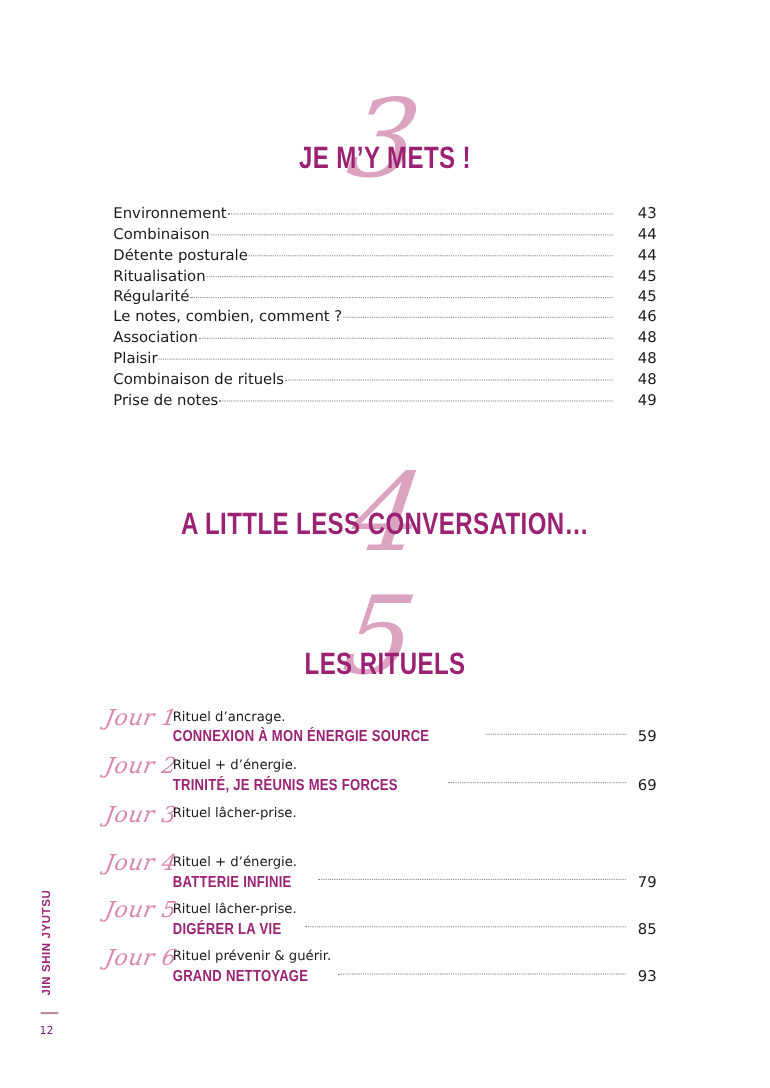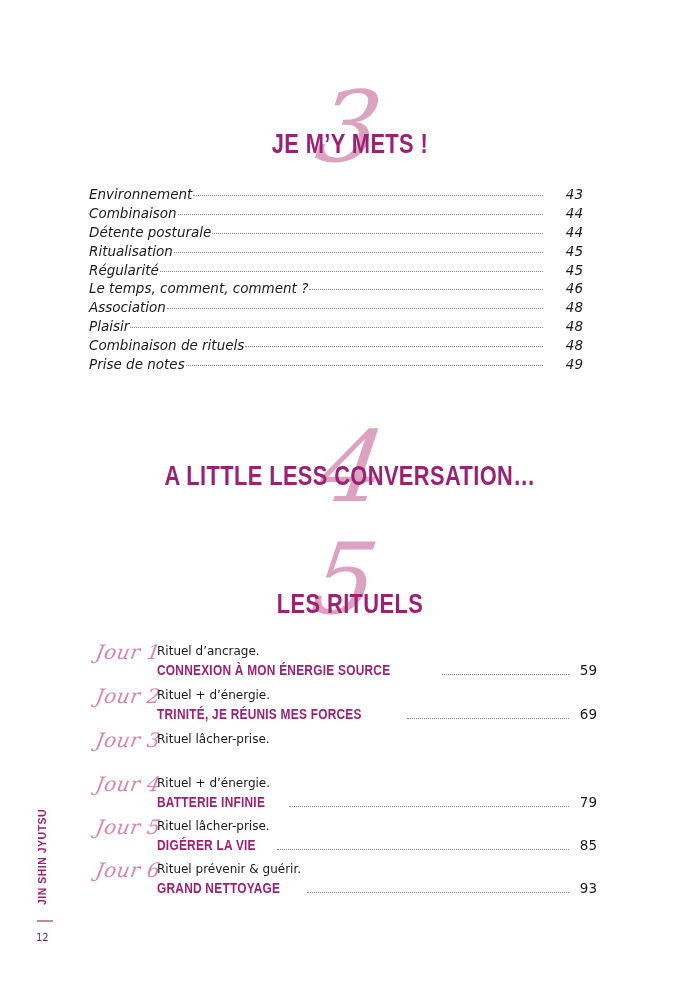--- a/index.html
+++ b/index.html
@@ -4,31 +4,31 @@
 <style>
   html, body { margin: 0; padding: 0; background: #ffffff; }
   body { width: 700px; height: 989px; position: relative; overflow: hidden;
          font-family: "DejaVu Sans", sans-serif; color: #1a1a1a; }
   .big-num { position: absolute; font-family: "DejaVu Serif", serif; font-style: italic;
              color: #dba3bf; font-weight: 400; line-height: 1; transform: skewX(-8deg); }
   .head-title { position: absolute; left: 0; width: 700px; text-align: center;
                 font-family: "Liberation Sans", sans-serif; font-weight: 700;
                 color: #9b2273; letter-spacing: 0.5px; transform: scaleX(0.78); transform-origin: center; }
 
-  .toc { position: absolute; left: 89px; width: 494px; font-style: italic; }
+  .toc { position: absolute; left: 103px; width: 494px; }
   .toc-row { display: flex; align-items: baseline; height: 18.9px; font-size: 13.5px; }
   .toc-row .label { white-space: nowrap; }
   .toc-row .dots { flex: 1; border-bottom: 1px dotted #8a8a8a; margin: 0 4px 0 1px; transform: translateY(-3px); }
   .toc-row .page { min-width: 22px; text-align: right; margin-left: 14px; }
 
   .ritual { position: absolute; left: 96px; width: 501px; height: 44px; }
   .jour { position: absolute; left: 0; top: 0; font-family: "DejaVu Serif", serif; font-style: italic;
           color: #d686ad; font-size: 20px; transform: skewX(-10deg); letter-spacing: 0.5px; }
   .rit-sub { position: absolute; left: 61px; top: 4px; font-size: 12px; color: #1a1a1a; white-space: nowrap; }
-  .rit-line { position: absolute; left: 61px; right: 0; top: 22px; display: flex; align-items: flex-end; }
+  .rit-line { position: absolute; left: 61px; right: 0; top: 22px; display: flex; align-items: center; }
   .rit-title { font-family: "Liberation Sans", sans-serif; font-weight: 700; color: #9b2273;
                font-size: 14.5px; white-space: nowrap; transform: scaleX(0.82); transform-origin: left; letter-spacing: 0.3px; }
   .rit-line .dots { flex: 1; border-bottom: 1px dotted #8a8a8a; margin: 0 4px 0 0; transform: translateY(-3px); }
   .rit-line .page { min-width: 22px; text-align: right; margin-left: 2px; font-size: 13.5px; }
 
   .side-label { position: absolute; left: 36px; top: 905px; transform: rotate(-90deg); transform-origin: left top;
                 font-family: "Liberation Sans", sans-serif; font-weight: 700; color: #9b2273; font-size: 10.5px;
                 letter-spacing: 0.5px; white-space: nowrap; }
   .side-rule { position: absolute; left: 37px; top: 920px; width: 16px; height: 1.5px; background: #b98aa6; }
   .folio { position: absolute; left: 36px; top: 932px; font-size: 10px; color: #701a75; }
@@ -61,21 +61,21 @@
       <span class="label">Ritualisation</span>
       <span class="dots"></span>
       <span class="page">45</span>
     </div>
   <div class="toc-row">
       <span class="label">Régularité</span>
       <span class="dots"></span>
       <span class="page">45</span>
     </div>
   <div class="toc-row">
-      <span class="label">Le temps, comment, comment ?</span>
+      <span class="label">Le notes, combien, comment ?</span>
       <span class="dots"></span>
       <span class="page">46</span>
     </div>
   <div class="toc-row">
       <span class="label">Association</span>
       <span class="dots"></span>
       <span class="page">48</span>
     </div>
   <div class="toc-row">
       <span class="label">Plaisir</span>

